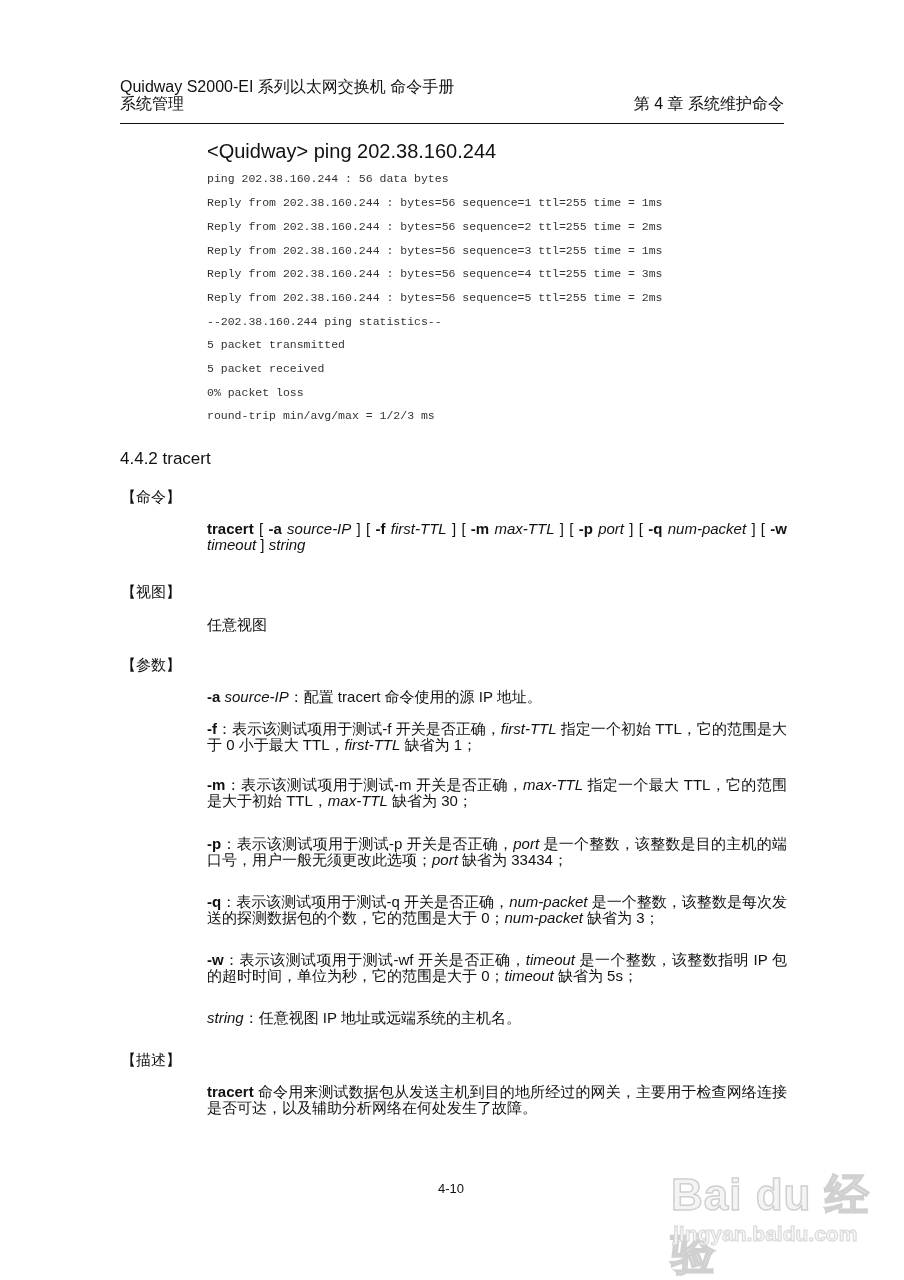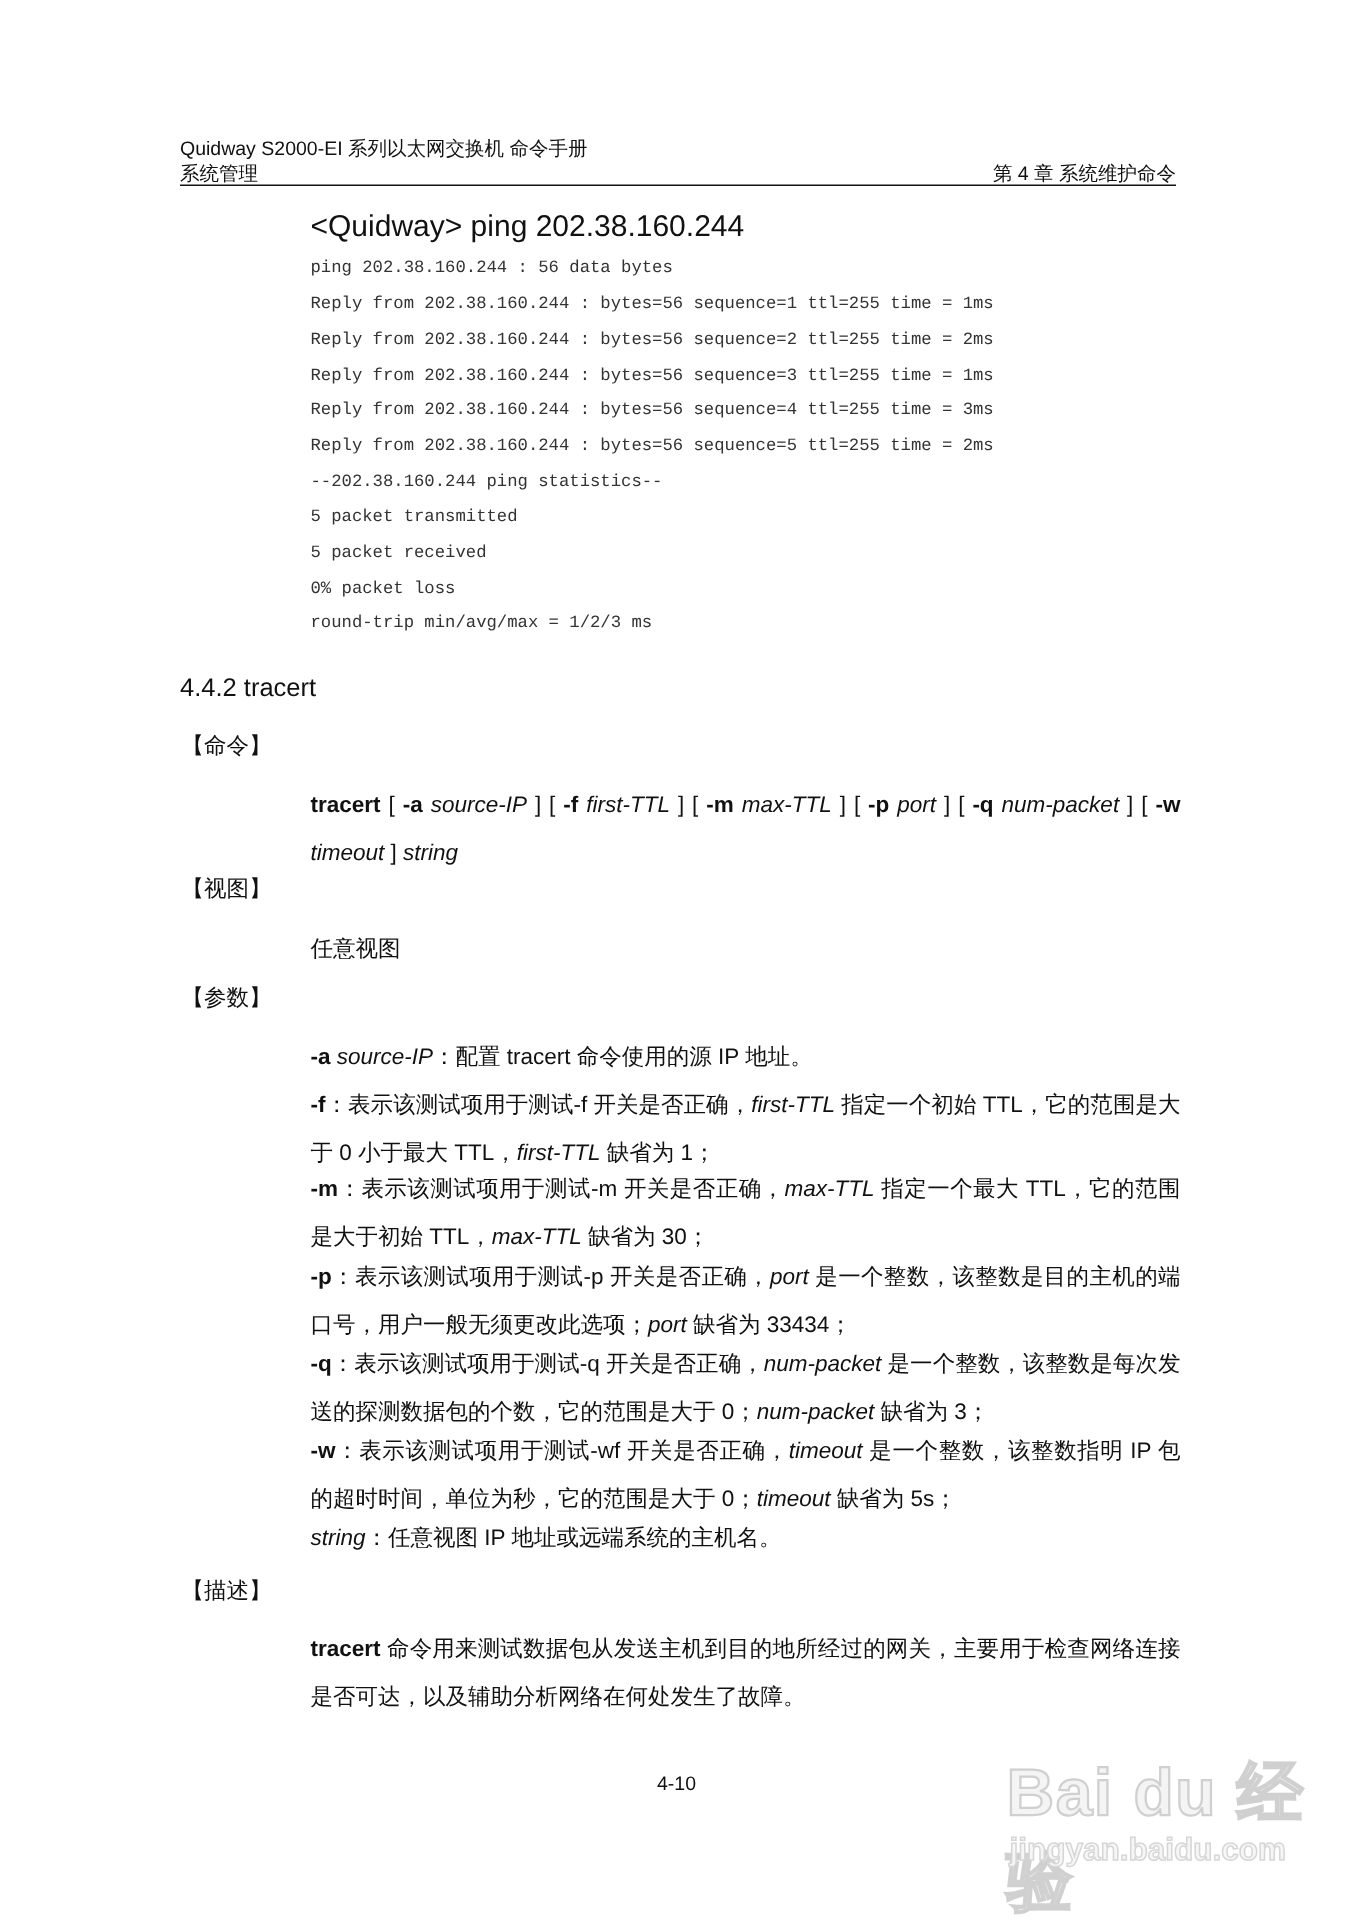--- a/index.html
+++ b/index.html
@@ -1,26 +1,26 @@
 <!DOCTYPE html>
 <html><head>
 <meta charset="utf-8">
 <style>
   html, body { margin:0; padding:0; background:#ffffff; }
   body { width:904px; height:1280px; position:relative; overflow:hidden;
          font-family:"Liberation Sans", sans-serif; color:#111; }
-  .hdr { position:absolute; left:120px; right:120px; top:90px; font-size:13px; line-height:17px; color:#111; }
+  .hdr { position:absolute; left:120px; right:120px; top:78px; font-size:16px; line-height:17px; color:#111; }
   .hdr .r1 { height:17px; }
   .hdr .r2 { display:flex; justify-content:space-between; height:17px; }
   .hdr-rule { position:absolute; left:120px; width:664px; top:123px; border-top:1.5px solid #111; }
   .cmd-line { position:absolute; left:207px; top:140px; font-size:20px; color:#111; }
   .mono { position:absolute; left:207px; font-family:"Liberation Mono", monospace; font-size:11.5px; color:#333; white-space:pre; }
   .sec { position:absolute; left:120px; top:449px; font-size:17px; color:#111; }
   .tag { position:absolute; left:121px; font-size:15px; color:#111; }
-  .para { position:absolute; left:207px; width:580px; font-size:15px; line-height:32px; color:#111; text-align:justify; }
+  .para { position:absolute; left:207px; width:580px; font-size:15px; line-height:16px; color:#111; text-align:justify; }
   b { font-weight:bold; }
   i { font-style:italic; }
   .pgnum { position:absolute; left:438px; top:1181px; font-size:13px; color:#111; }
   .wm { position:absolute; left:671px; top:1160px; width:240px; height:110px; color:#e4e4e4; }
   .wm .logo { font-size:44px; font-weight:bold; letter-spacing:1px; -webkit-text-stroke:1.5px #d0d0d0; color:#f4f4f4; position:absolute; left:0; top:6px; }
   .wm .url { font-size:21px; font-weight:bold; -webkit-text-stroke:1px #d6d6d6; color:#f6f6f6; position:absolute; left:2px; top:62px; }
 </style>
 </head>
 <body>
 

